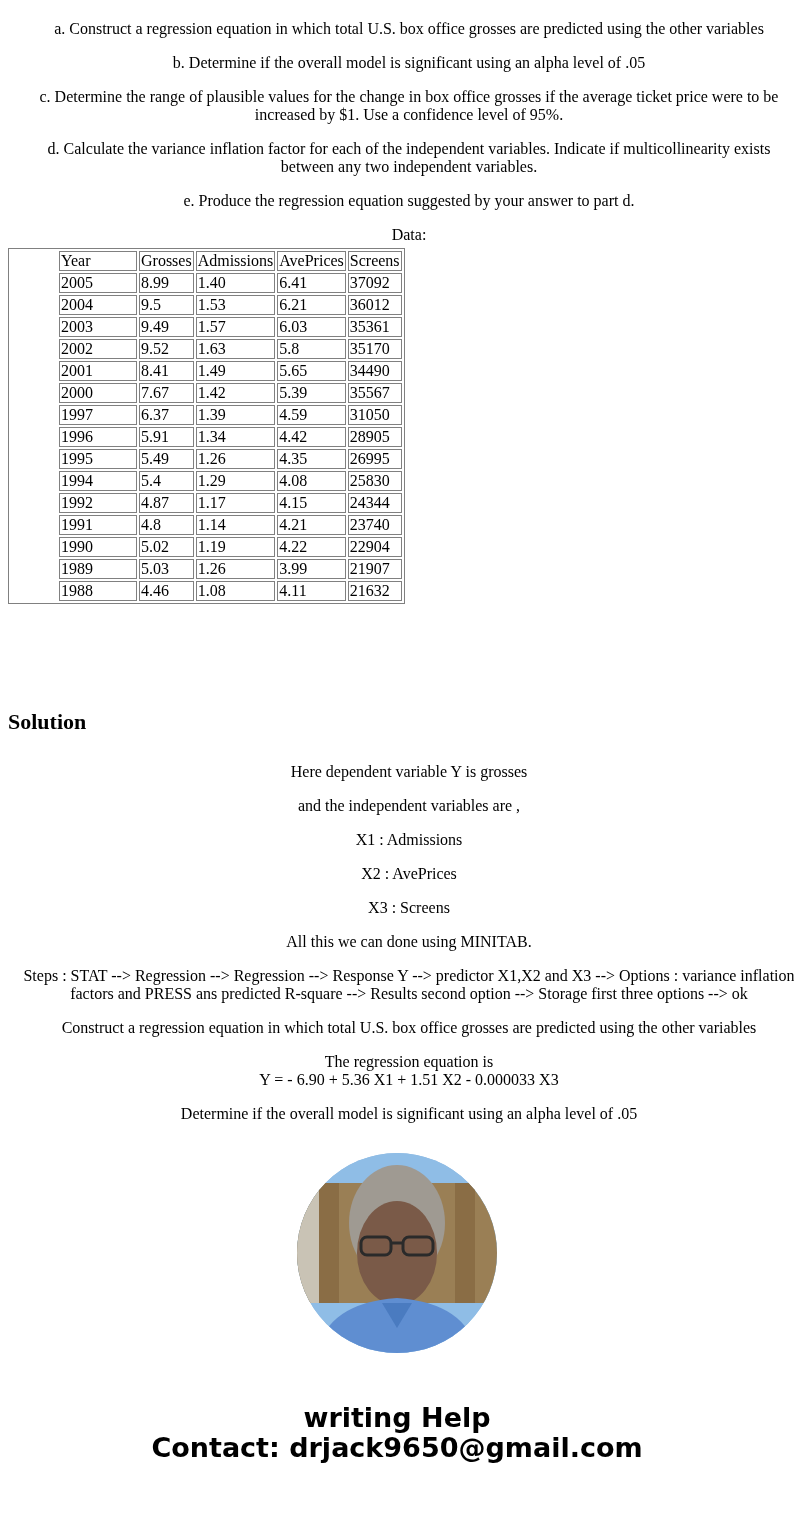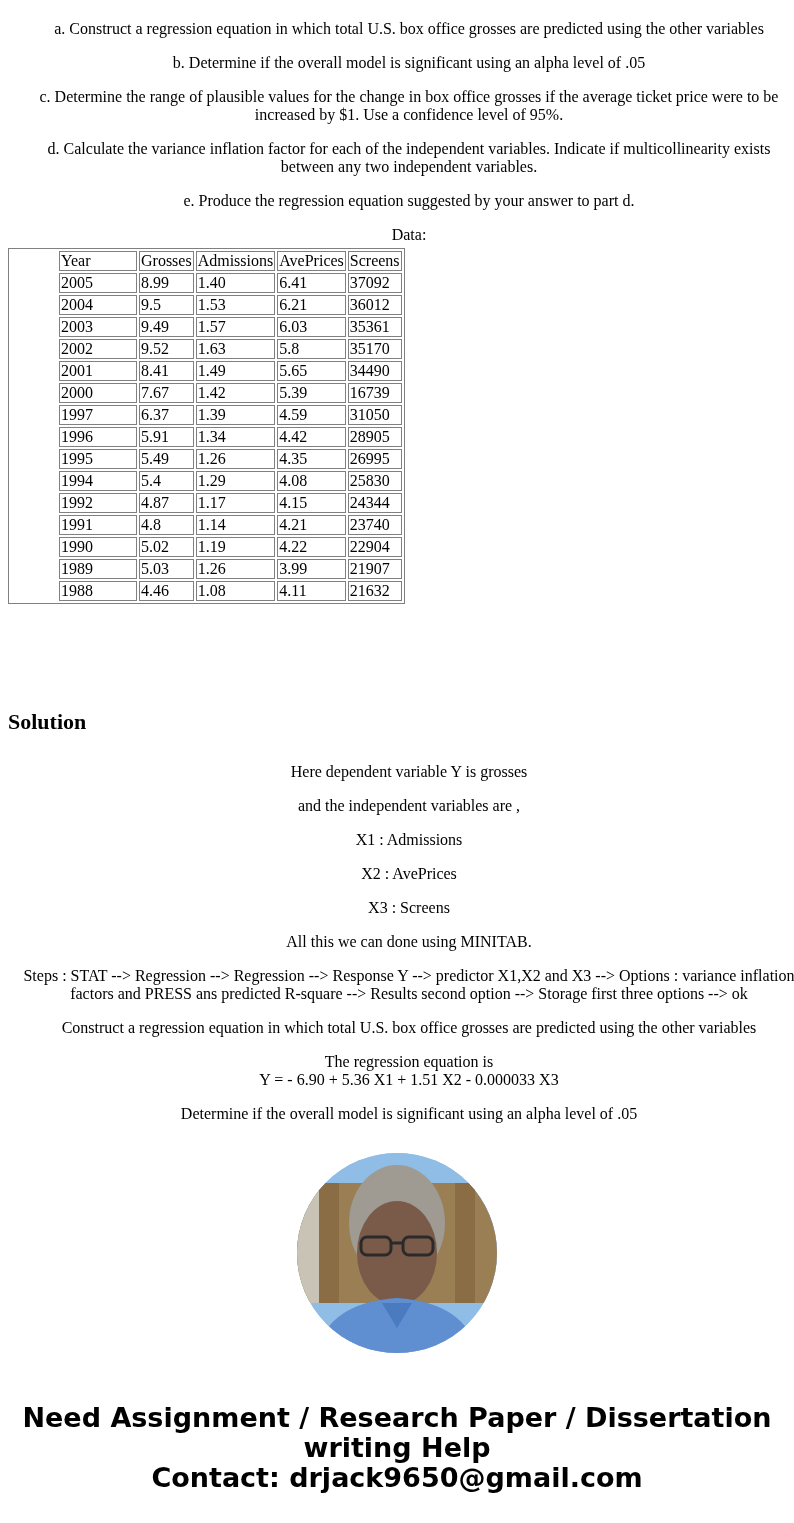--- a/index.html
+++ b/index.html
@@ -114,21 +114,21 @@
         <td>8.41</td>
         <td>1.49</td>
         <td>5.65</td>
         <td>34490</td>
       </tr>
       <tr>
         <td>2000</td>
         <td>7.67</td>
         <td>1.42</td>
         <td>5.39</td>
-        <td>16739</td>
+        <td>35567</td>
       </tr>
       <tr>
         <td>1997</td>
         <td>6.37</td>
         <td>1.39</td>
         <td>4.59</td>
         <td>31050</td>
       </tr>
       <tr>
         <td>1996</td>
@@ -214,16 +214,15 @@
     <ellipse cx="100" cy="100" rx="40" ry="52" fill="#7a5a48"></ellipse>
     <rect x="64" y="84" width="30" height="18" rx="6" fill="none" stroke="#2a2a2a" stroke-width="3"></rect>
     <rect x="106" y="84" width="30" height="18" rx="6" fill="none" stroke="#2a2a2a" stroke-width="3"></rect>
     <line x1="94" y1="90" x2="106" y2="90" stroke="#2a2a2a" stroke-width="3"></line>
     <path d="M20 200 Q30 150 100 145 Q170 150 180 200 Z" fill="#5f8ed1"></path>
     <path d="M85 150 L100 175 L115 150 Z" fill="#4a7bc0"></path>
   </svg>
 </div>
 
 <div class="promo">
-  <div>Need Assignment / Research Paper / Dissertation</div>
   <div>writing Help</div>
   <div>Contact: drjack9650@gmail.com</div>
 </div>
 
 </body></html>

